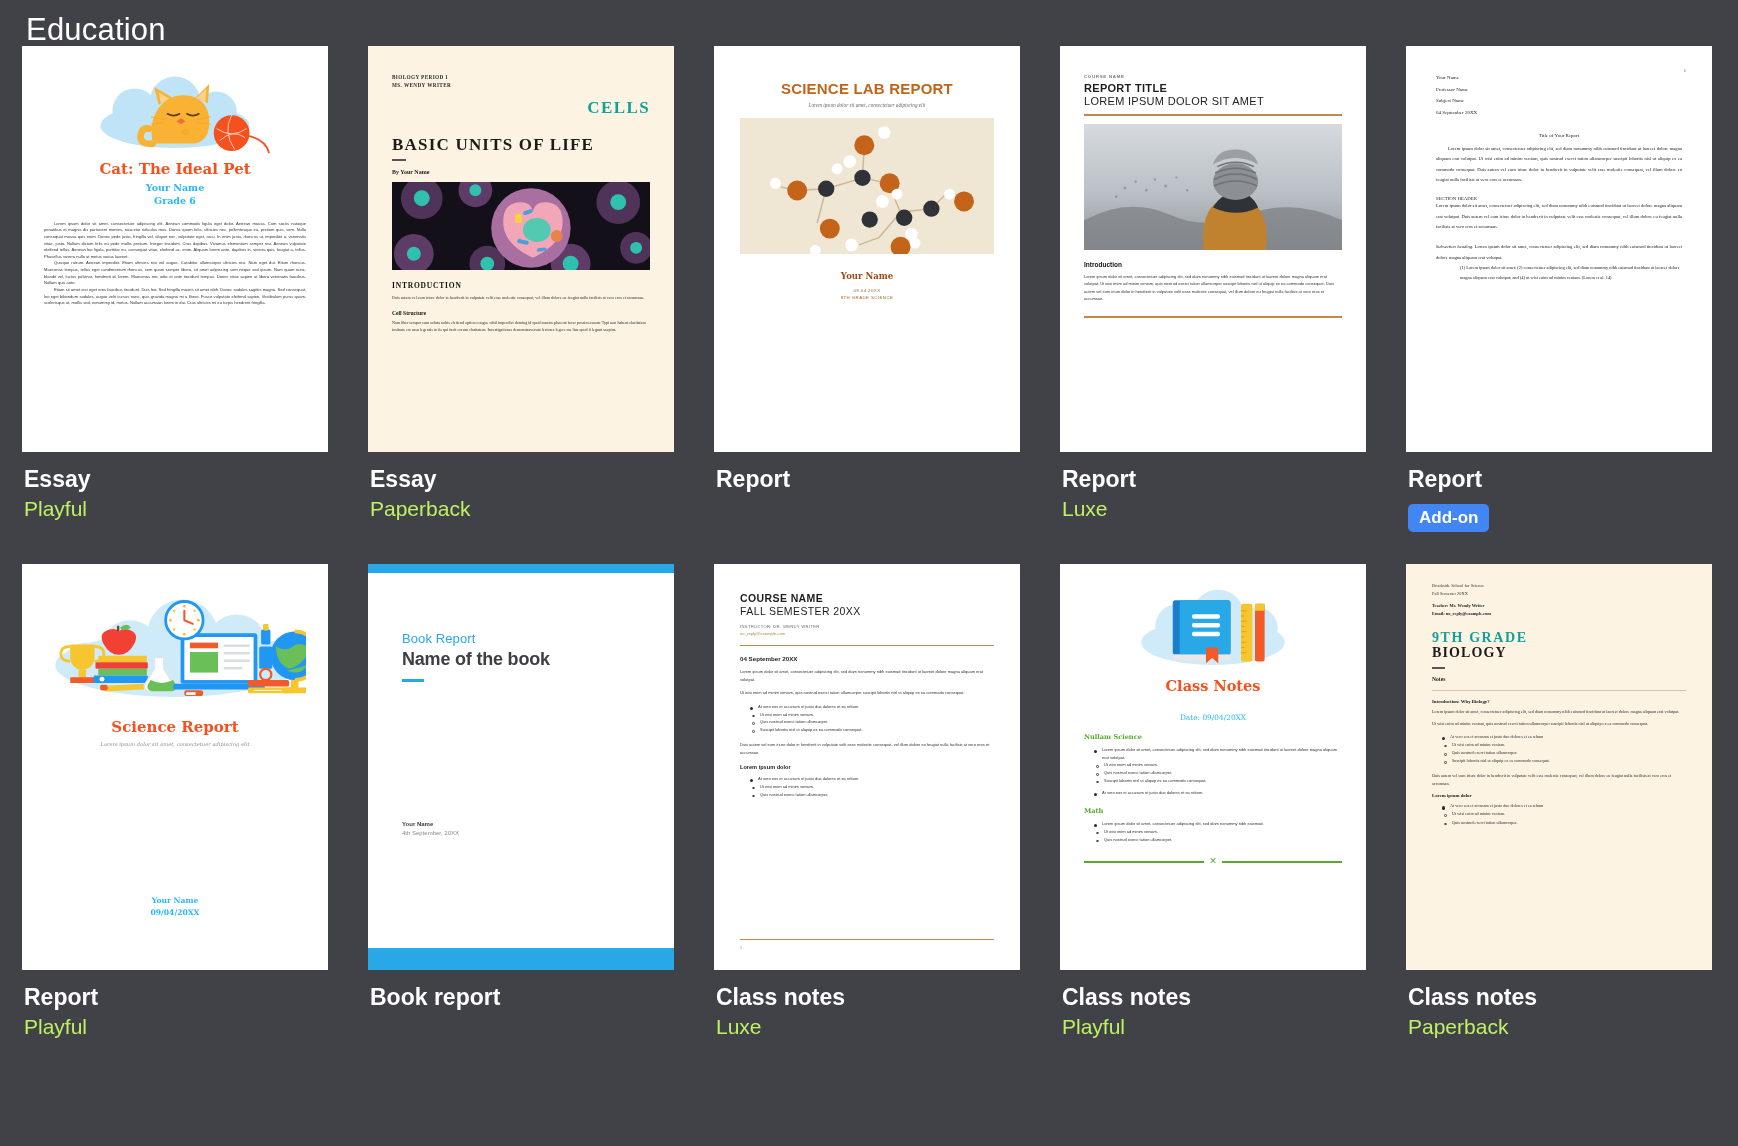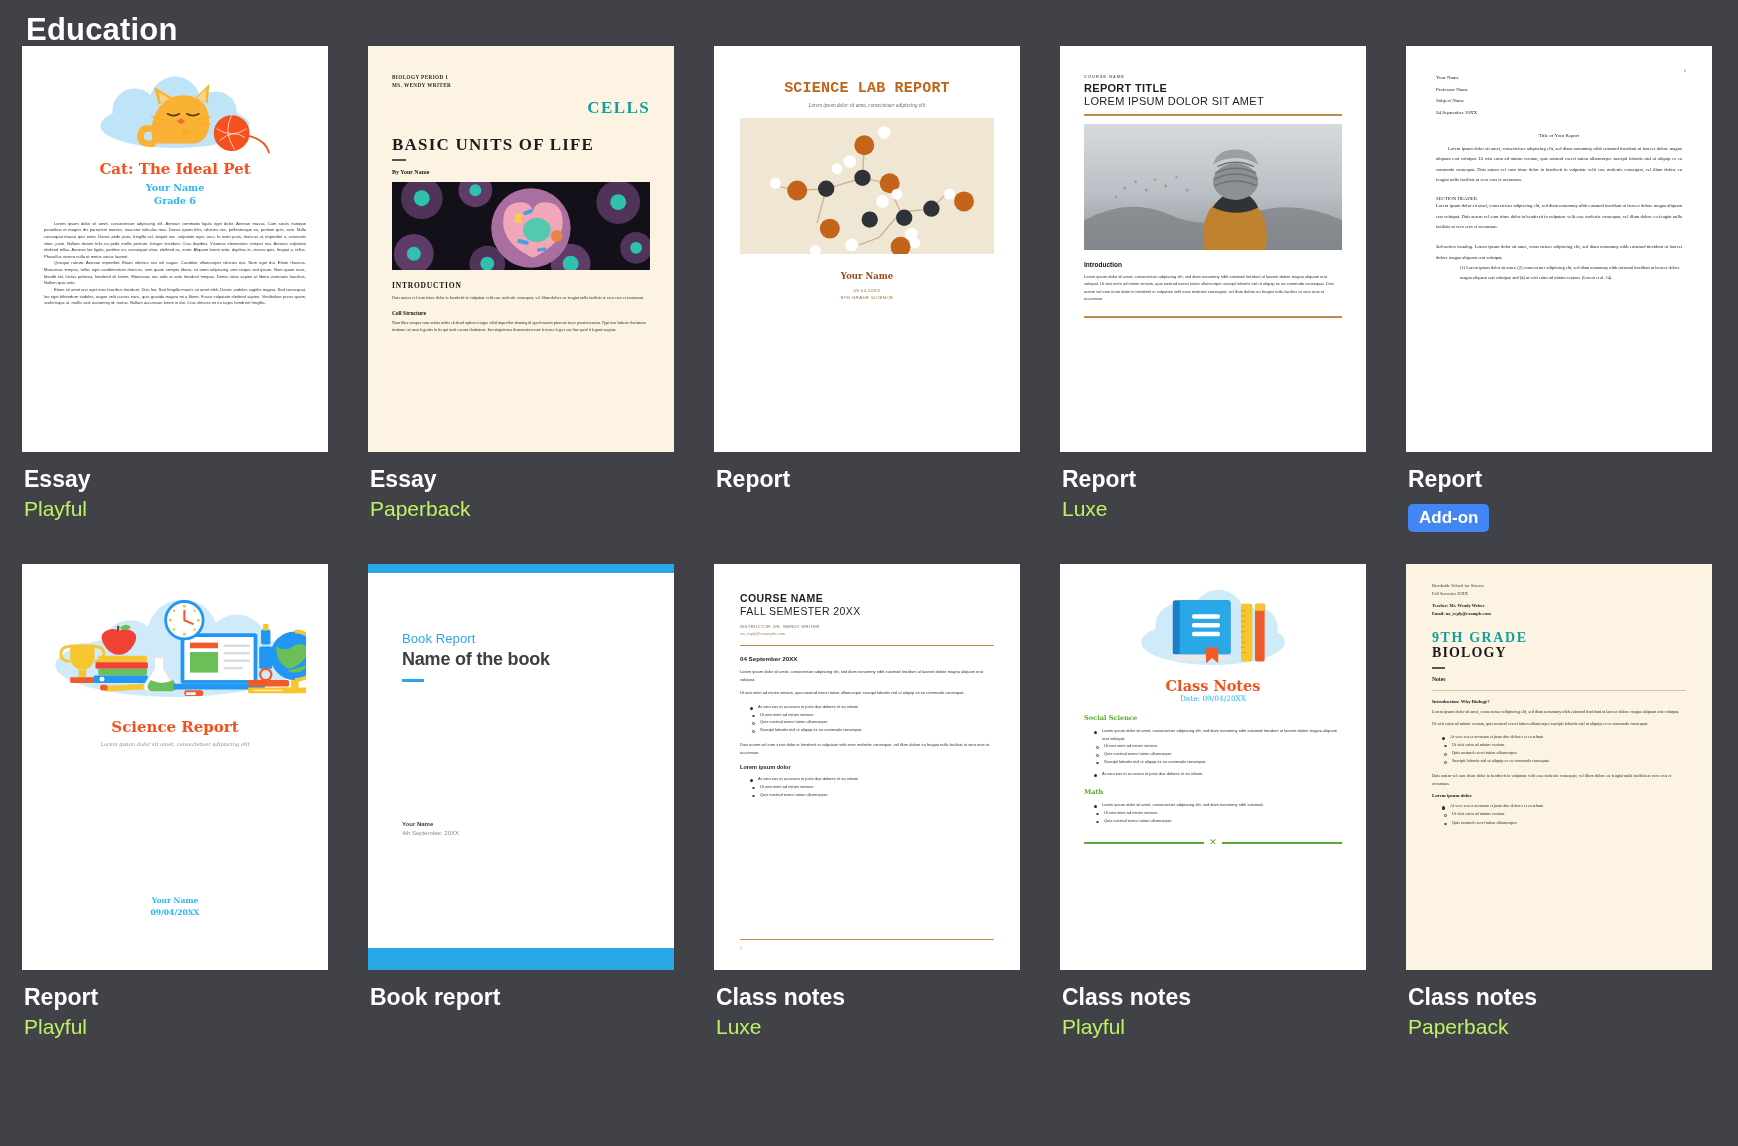--- a/index.html
+++ b/index.html
@@ -6,21 +6,21 @@
   body{
     width:1738px;height:1146px;
     background:#414148;
     font-family:"Liberation Sans", sans-serif;
     overflow:hidden;
     -webkit-font-smoothing:antialiased;
   }
   .page-title{
     color:#ffffff;
     font-size:31px;
-    font-weight:bold;
+    font-weight:normal;
     letter-spacing:.2px;
     padding:12px 0 0 26px;
     height:46px;
     box-sizing:border-box;
   }
   .grid{
     padding:0 22px;
     display:flex;
     flex-wrap:wrap;
     column-gap:40px;
@@ -65,21 +65,21 @@
   .p2 .h-dark{font-size:17px;color:#1b1b1b;font-weight:bold;letter-spacing:1.2px;margin-top:20px;line-height:1.05;}
   .p2 .rule{width:14px;height:1.5px;background:#555;margin:6px 0 8px;}
   .p2 .byline{font-size:6px;font-weight:bold;color:#222;}
   .p2 .imgbox{margin-top:7px;height:88px;position:relative;overflow:hidden;background:#140c16;}
   .p2 h3{font-size:7.5px;letter-spacing:.8px;margin:11px 0 4px;color:#111;font-weight:bold;}
   .p2 h4{font-size:5.6px;margin:9px 0 3px;color:#111;font-weight:bold;}
   .p2 .bt{font-size:4.1px;line-height:1.75;color:#2b2b2b;}
 
   
   .p3{padding:34px 26px 0;box-sizing:border-box;text-align:center;}
-  .p3 .title{font-size:15px;color:#c0651a;font-weight:bold;letter-spacing:.2px;font-family:Liberation Mono, monospace;}
+  .p3 .title{font-size:15px;color:#c0651a;font-weight:bold;letter-spacing:.2px;font-family:Liberation Sans, sans-serif;}
   .p3 .tagline{font-family:"Liberation Serif",serif;font-style:italic;font-size:5.2px;color:#6a6a6a;margin-top:5px;}
   .p3 .molbox{margin-top:10px;height:136px;background:#f0e6d4;position:relative;}
   .p3 .yn{font-family:"DejaVu Serif",serif;font-weight:bold;font-size:8.5px;color:#9c4a12;margin-top:17px;}
   .p3 .dt{font-size:4.4px;color:#9c6a2a;letter-spacing:.4px;margin-top:6px;line-height:1.7;}
 
   
   .p4{padding:28px 24px 0;box-sizing:border-box;}
   .p4 .course{font-size:4.4px;letter-spacing:.7px;color:#777;font-weight:bold;}
   .p4 .t1{font-size:11px;font-weight:bold;color:#1d1d1d;letter-spacing:.3px;margin-top:3px;line-height:1.15;}
   .p4 .t2{font-size:11px;color:#1d1d1d;letter-spacing:.3px;line-height:1.15;}
@@ -135,21 +135,21 @@
   ul.b1>li{font-size:4px;line-height:1.9;color:#333;position:relative;padding-left:8px;}
   ul.b1>li::before{content:"";position:absolute;left:0;top:4px;width:3.2px;height:3.2px;border-radius:50%;background:#2b2b2b;}
   ul.b2{list-style:none;margin:0 0 0 12px;padding:0;}
   ul.b2>li{font-size:4px;line-height:1.95;color:#333;position:relative;padding-left:8px;}
   ul.b2>li::before{content:"";position:absolute;left:0;top:4px;width:2.6px;height:2.6px;border-radius:50%;border:.8px solid #4a4a4a;box-sizing:border-box;}
 
   
   .p9{padding:24px 24px 0;box-sizing:border-box;text-align:center;}
   .p9 .art{height:84px;position:relative;}
   .p9 .title{font-family:"DejaVu Serif",serif;font-weight:bold;font-size:14.5px;color:#f4511e;margin-top:5px;}
-  .p9 .date{font-family:"DejaVu Serif",serif;font-size:7.4px;color:#29b6f6;margin-top:0;}
+  .p9 .date{font-family:"DejaVu Serif",serif;font-size:7.4px;color:#29b6f6;margin-top:19px;}
   .p9 .sec{font-family:"DejaVu Serif",serif;font-weight:bold;font-size:6.6px;color:#5aa832;text-align:left;margin:11px 0 5px;}
   .p9 .div{display:flex;align-items:center;gap:5px;margin-top:14px;}
   .p9 .div .l{flex:1;height:1.4px;background:#5aa832;}
   .p9 .div .x{color:#5aa832;font-size:9px;line-height:1;}
 
   
   .p10{background:#fdf3e3;width:100%;height:100%;padding:18px 26px 0;box-sizing:border-box;font-family:"Liberation Serif",serif;}
   .p10 .sm{font-size:4.4px;color:#333;line-height:1.75;}
   .p10 .smb{font-size:4.4px;color:#222;line-height:1.75;font-weight:bold;margin-top:5px;}
   .p10 .h-teal{font-size:14px;color:#12a19a;font-weight:bold;letter-spacing:1.6px;margin-top:13px;line-height:1.05;}
@@ -588,21 +588,21 @@
                 <path d="M152 62 h6"></path>
                 <path d="M152 68 h4"></path>
                 <path d="M152 74 h6"></path>
             </g>
             <rect x="168" y="18" width="11" height="66" rx="2" fill="#f15a29"></rect>
             <rect x="168" y="18" width="11" height="8" fill="#f7c52d"></rect>
           </svg>
         </div>
         <div class="title">Class Notes</div>
         <div class="date">Date: 09/04/20XX</div>
-        <div class="sec">Social Science</div>
+        <div class="sec">Nullam Science</div>
         <ul class="b1" style="text-align:left;">
           <li>Lorem ipsum dolor sit amet, consectetuer adipiscing elit, sed diam nonummy nibh euismod tincidunt ut laoreet dolore magna aliquam erat volutpat.</li>
         </ul>
         <ul class="b2" style="text-align:left;">
           <li>Ut wisi enim ad minim veniam.</li>
           <li>Quis nostrud exerci tation ullamcorper.</li>
           <li>Suscipit lobortis nisl ut aliquip ex ea commodo consequat.</li>
         </ul>
         <ul class="b1" style="text-align:left;margin-top:4px;">
           <li>At vero eos et accusam et justo duo dolores et ea rebum.</li>

